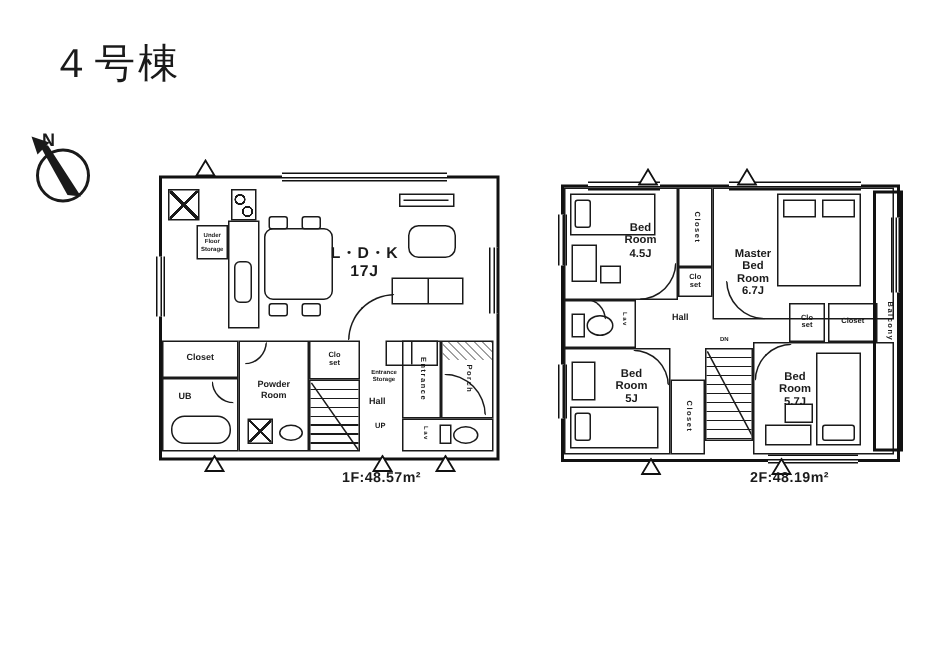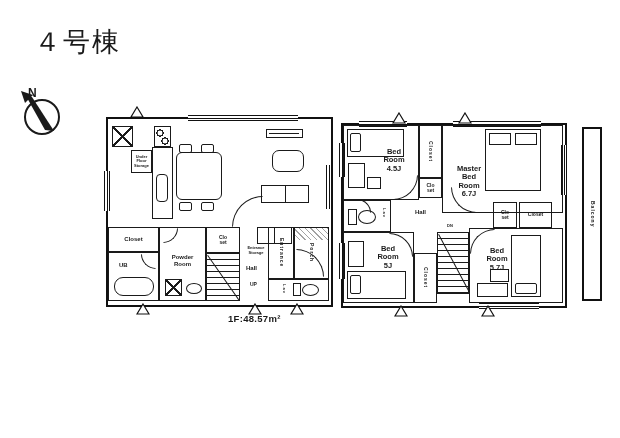--- a/index.html
+++ b/index.html
@@ -81,20 +81,24 @@
     <div class="abs b" style="left:68px;top:33px;width:46px;height:48px;border-radius:6px;"></div>
     <div class="abs b1" style="left:71px;top:25px;width:13px;height:9px;border-radius:2px;"></div>
     <div class="abs b1" style="left:93px;top:25px;width:13px;height:9px;border-radius:2px;"></div>
     <div class="abs b1" style="left:71px;top:83px;width:13px;height:9px;border-radius:2px;"></div>
     <div class="abs b1" style="left:93px;top:83px;width:13px;height:9px;border-radius:2px;"></div>
 
     <div class="abs b tvline" style="left:158px;top:10px;width:37px;height:9px;"></div>
     <div class="abs b" style="left:164px;top:31px;width:32px;height:22px;border-radius:7px;"></div>
     <div class="abs b sofa" style="left:153px;top:66px;width:48px;height:18px;"></div>
 
+    <div class="abs rlabel big" style="left:105px;top:45px;width:60px;">
+      <div>L・D・K</div>
+      <div>17J</div>
+    </div>
 
     <div class="abs b cc slabel" style="left:0px;top:108px;width:51px;height:25px;">
         <span>Closet</span>
       </div>
 
     <div class="abs b" style="left:0px;top:133px;width:51px;height:49px;">
       <div class="abs slabel" style="left:10px;top:9px;">UB</div>
       <div class="abs b" style="left:5px;top:24px;width:40px;height:19px;border-radius:9px;"></div>
     </div>
 
@@ -146,21 +150,21 @@
     <svg class="abs" style="left:140px;top:184px;" width="14" height="12">
         <polygon points="7,1 13,11 1,11" fill="#fff" stroke="#111" stroke-width="1.2"></polygon>
       </svg>
     <svg class="abs" style="left:182px;top:184px;" width="14" height="12">
         <polygon points="7,1 13,11 1,11" fill="#fff" stroke="#111" stroke-width="1.2"></polygon>
       </svg>
   </div>
 
   <div class="abs area" style="left:228px;top:313px;width:105px;">1F:48.57m²</div>
 
-  <div class="plan" style="left:341px;top:123px;width:226px;height:185px;">
+  <div class="plan" style="left:374px;top:123px;width:226px;height:185px;">
 
     <div class="winh" style="left:16px;top:-4px;width:48px;"></div>
     <div class="winh" style="left:110px;top:-4px;width:88px;"></div>
     <div class="winv" style="left:-4px;top:18px;height:34px;"></div>
     <div class="winv" style="left:-4px;top:118px;height:36px;"></div>
     <div class="winh" style="left:136px;top:178px;width:60px;"></div>
     <div class="winv" style="left:218px;top:20px;height:50px;"></div>
 
     <div class="abs b" style="left:0;top:0;width:76px;height:75px;">
       <div class="abs b" style="left:3px;top:3px;width:57px;height:28px;">
@@ -263,14 +267,15 @@
       </svg>
     <svg class="abs" style="left:138px;top:180px;" width="14" height="12">
         <polygon points="7,1 13,11 1,11" fill="#fff" stroke="#111" stroke-width="1.2"></polygon>
       </svg>
   </div>
 
   <div class="abs cc" style="left:582px;top:127px;width:20px;height:174px;border:2px solid #111;">
     <span class="vtext tiny">Balcony</span>
   </div>
 
+  <div class="abs area" style="left:500px;top:313px;width:105px;">2F:48.19m²</div>
 
 </div>
 
 </body></html>

